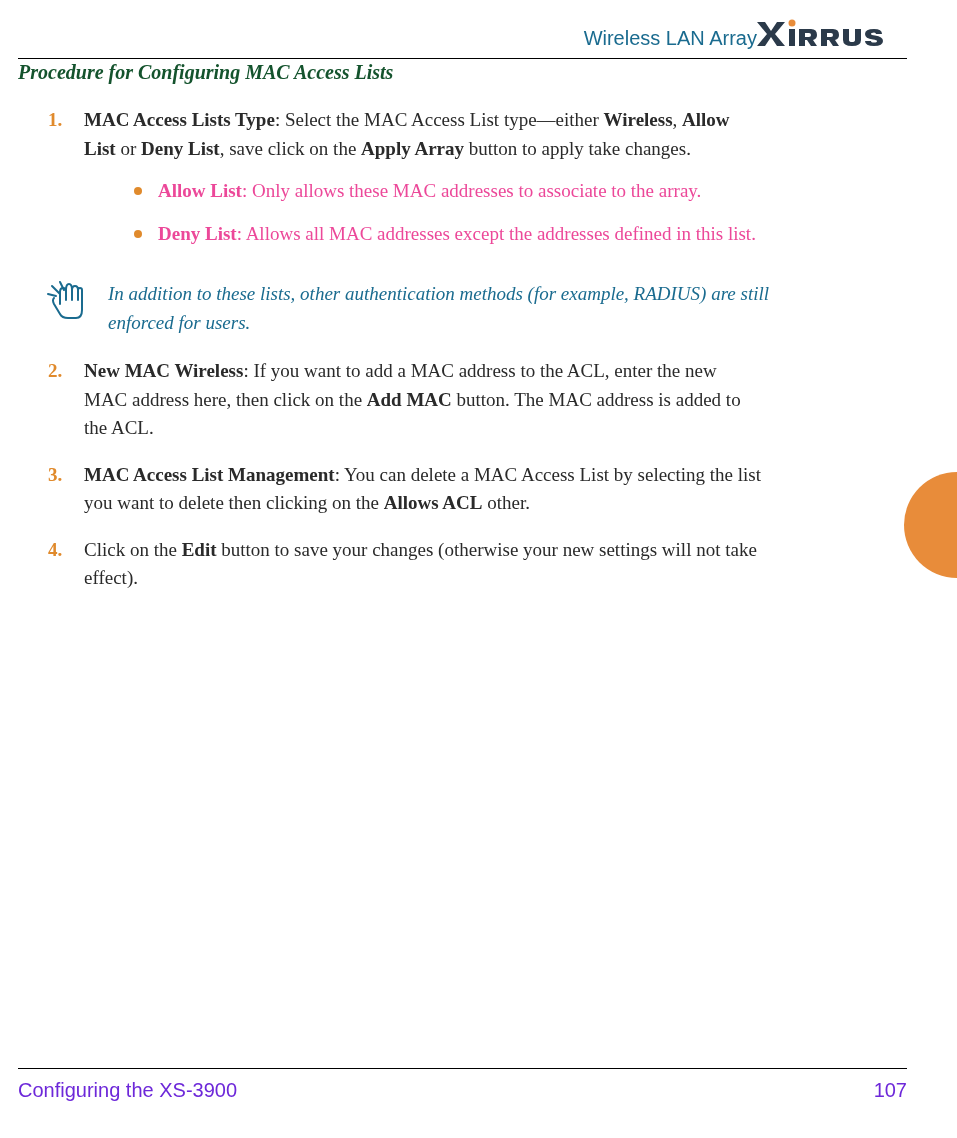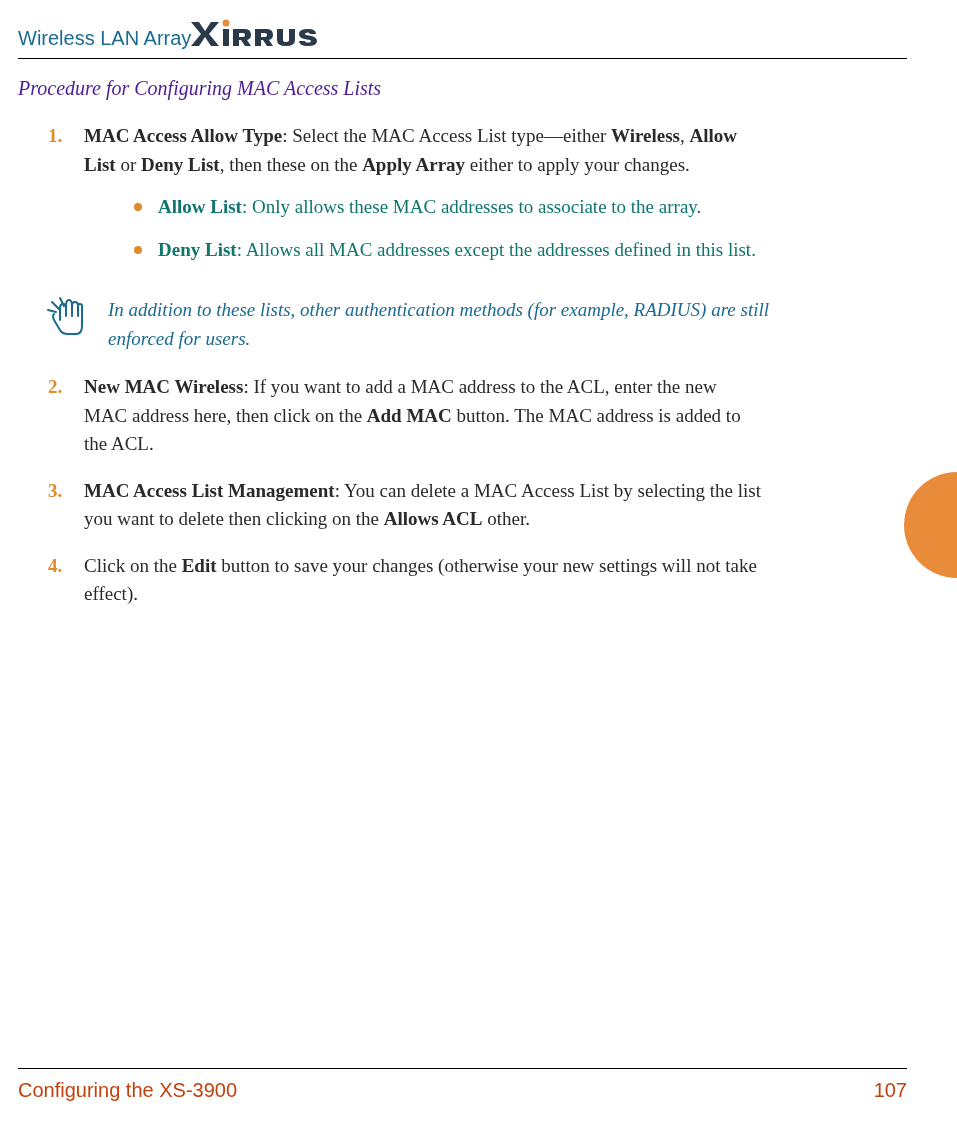--- a/index.html
+++ b/index.html
@@ -11,48 +11,48 @@
       position: relative;
       padding: 0;
     }
     .page {
       padding: 18px 50px 0 18px;
       position: relative;
       height: 100%;
     }
     .header {
       display: flex;
-      justify-content: flex-start;
+      justify-content: flex-end;
       align-items: flex-end;
       padding-bottom: 8px;
       border-bottom: 1px solid #000;
-      margin-bottom: 18px;
+      margin-bottom: 2px;
     }
     .header-title {
       color: #1a6b8f;
       font-family: Arial, Helvetica, sans-serif;
       font-size: 20px;
       font-weight: 400;
     }
     .logo {
       display: flex;
       align-items: center;
       gap: 2px;
       color: #2b3a4a;
       font-family: Arial, sans-serif;
       font-weight: 900;
       font-size: 28px;
       letter-spacing: 1px;
     }
     .logo svg { display: block; }
     .section-title {
       font-style: italic;
-      font-weight: normal;
+      font-weight: bold;
       font-size: 20px;
-      color: #4c1d95;
+      color: #14532d;
       margin-bottom: 22px;
       font-family: Georgia, serif;
     }
     .content {
       padding-left: 30px;
       padding-right: 145px;
     }
     .list-item {
       display: flex;
       gap: 14px;
@@ -85,21 +85,21 @@
     .sub-bullet {
       width: 8px;
       height: 8px;
       border-radius: 50%;
       background: #e08a2c;
       flex-shrink: 0;
       margin-top: 10px;
     }
     .sub-body {
       font-size: 19px;
-      color: #0f766e;
+      color: #ec4899;
       font-family: Georgia, serif;
     }
     .note-box {
       display: flex;
       gap: 18px;
       align-items: flex-start;
       margin: 8px 0 20px 28px;
       padding-right: 130px;
     }
     .note-icon {
@@ -129,21 +129,21 @@
       position: absolute;
       bottom: 36px;
       left: 18px;
       right: 50px;
       border-top: 1px solid #000;
       padding-top: 10px;
       display: flex;
       justify-content: space-between;
       font-family: Arial, Helvetica, sans-serif;
       font-size: 20px;
-      color: #c2410c;
+      color: #6d28d9;
     }
   </style>
 </head>
 <body>
 
 <div class="page">
   <div class="header">
     <div class="header-title">Wireless LAN Array</div>
     <div class="logo">
       <svg width="150" height="32" viewBox="0 0 150 32">
@@ -159,21 +159,21 @@
       </svg>
     </div>
   </div>
 
   <div class="section-title">Procedure for Configuring MAC Access Lists</div>
 
   <div class="content">
     <div class="list-item">
       <div class="list-num">1.</div>
       <div class="list-body">
-        <b>MAC Access Allow Type</b><span>: Select the MAC Access List type—either </span><b>Wireless</b><span>, </span><b>Allow List</b><span> or </span><b>Deny List</b><span>, then these on the </span><b>Apply Array</b><span> either to apply your changes.</span>
+        <b>MAC Access Lists Type</b><span>: Select the MAC Access List type—either </span><b>Wireless</b><span>, </span><b>Allow List</b><span> or </span><b>Deny List</b><span>, save click on the </span><b>Apply Array</b><span> button to apply take changes.</span>
         <div class="sub-list">
           <div class="sub-item">
             <div class="sub-bullet"></div>
             <div class="sub-body"><b>Allow List</b><span>: Only allows these MAC addresses to associate to the array.</span></div>
           </div>
           <div class="sub-item">
             <div class="sub-bullet"></div>
             <div class="sub-body"><b>Deny List</b><span>: Allows all MAC addresses except the addresses defined in this list.</span></div>
           </div>
         </div>

